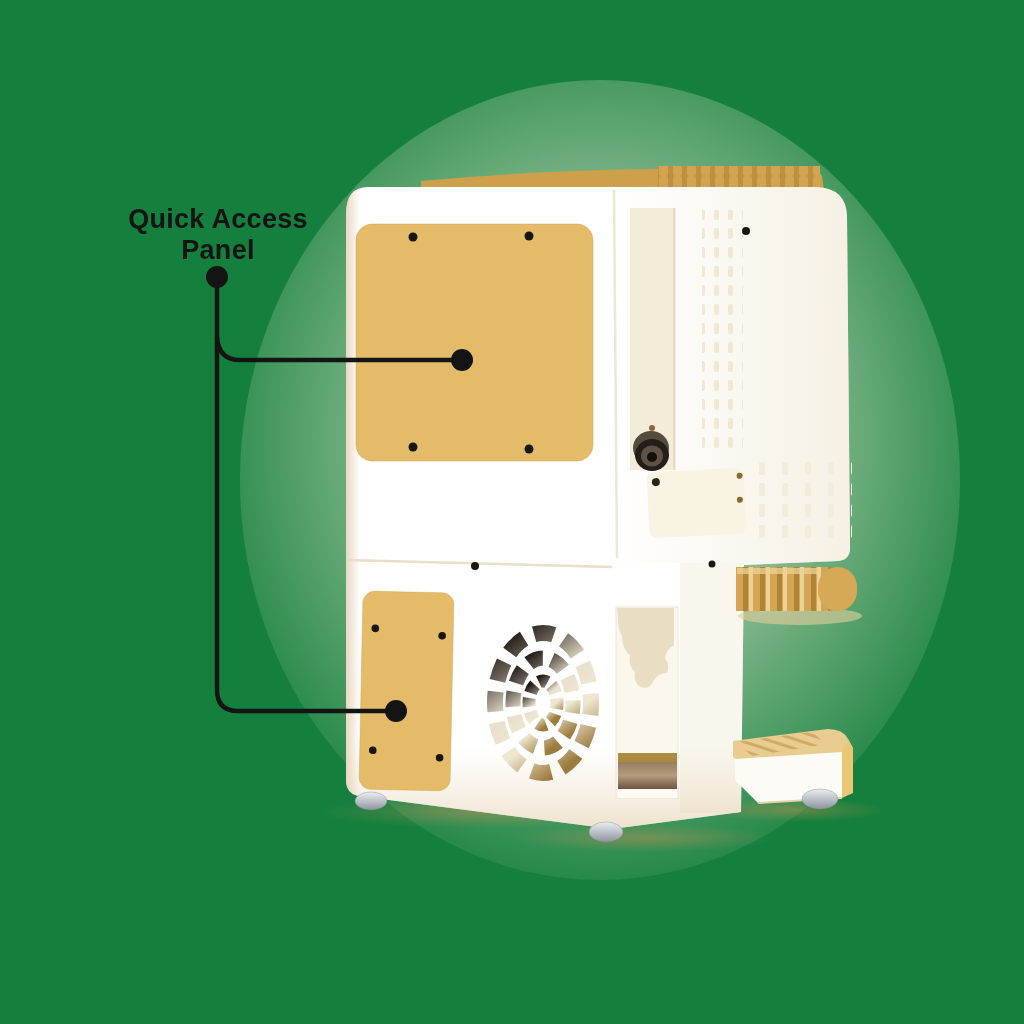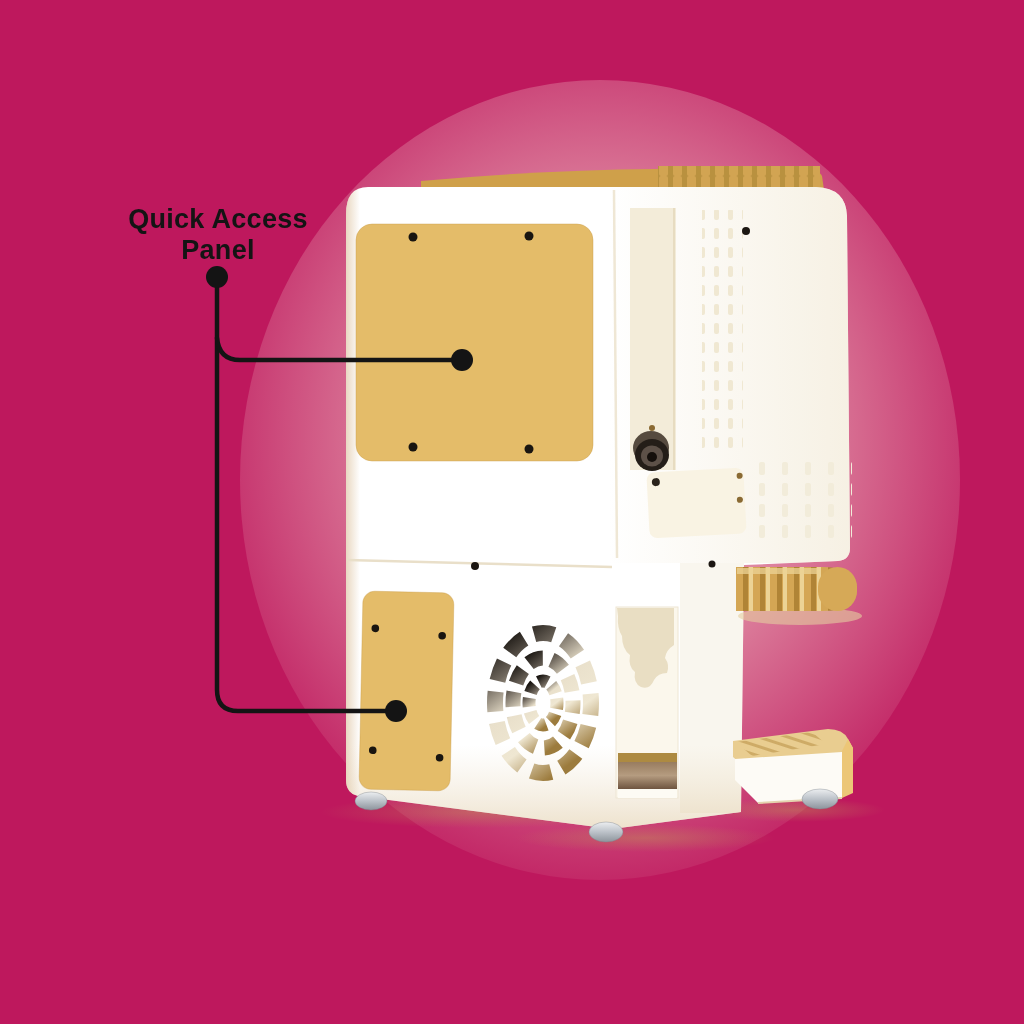--- a/index.html
+++ b/index.html
@@ -1,19 +1,19 @@
 <!DOCTYPE html>
 <html><head>
 <meta charset="utf-8">
 <style>
   html,body{margin:0;padding:0;}
   .canvas{
     position:relative;
     width:1024px;height:1024px;
-    background:#be185d;
+    background:#15803d;
     overflow:hidden;
     font-family:"Liberation Sans", sans-serif;
   }
   .scene-svg{position:absolute;left:0;top:0;width:1024px;height:1024px;}
   .callout-label{
     position:absolute;
     left:105px;top:204px;width:226px;
     text-align:center;
     font-size:27px;font-weight:700;letter-spacing:.3px;
     line-height:31px;color:#141414;

